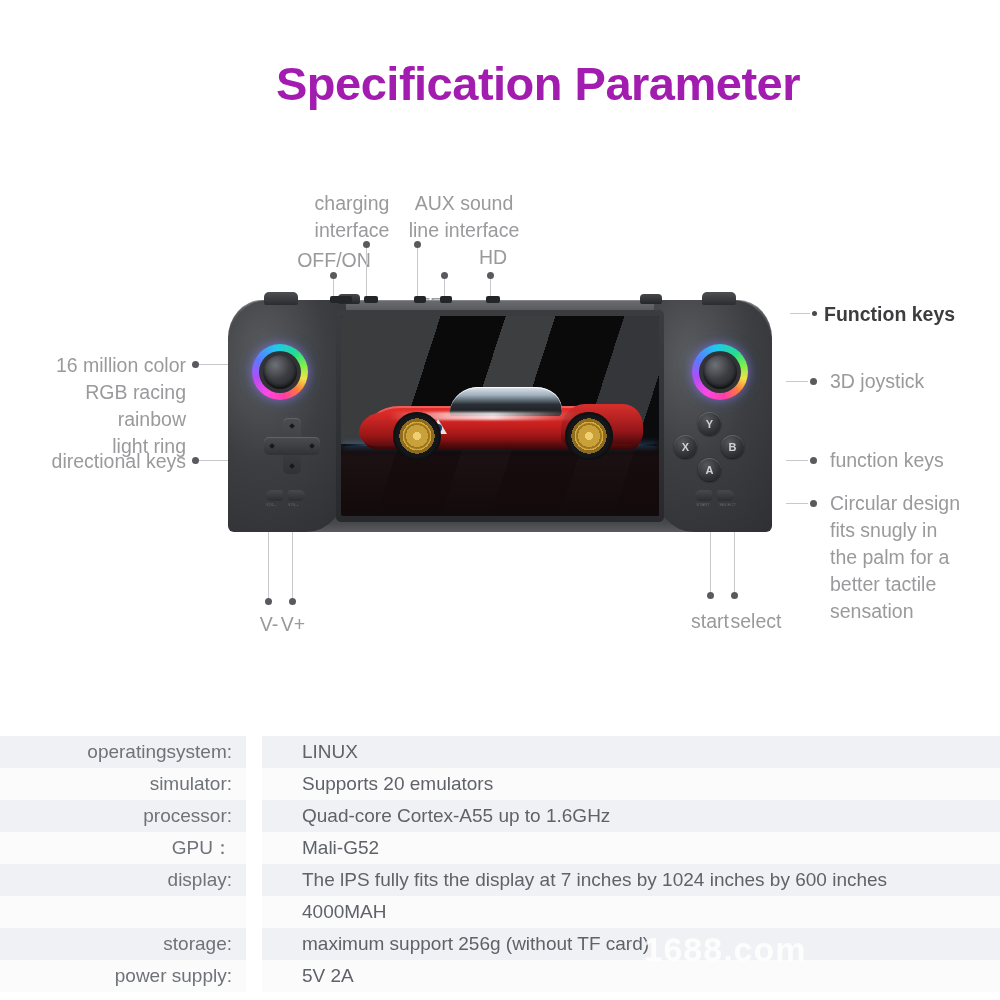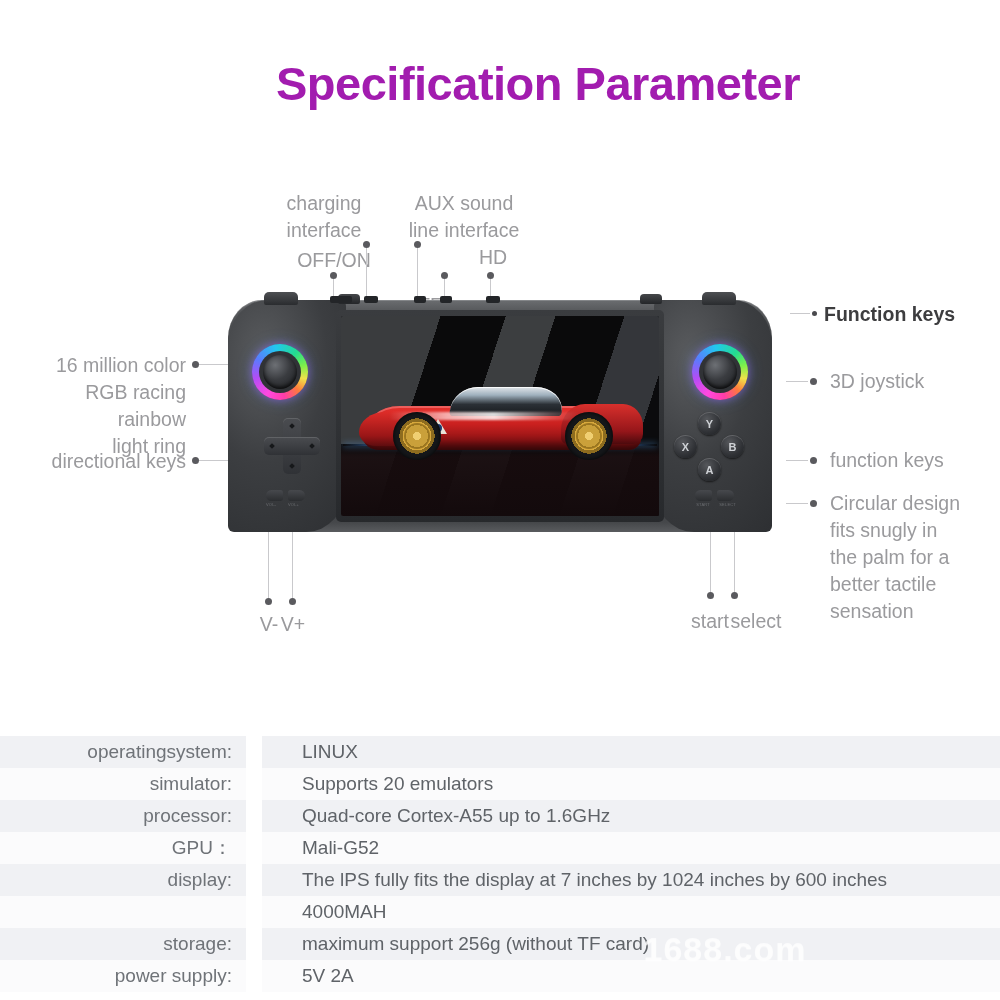--- a/index.html
+++ b/index.html
@@ -416,21 +416,21 @@
     text-shadow: 0 1px 1px rgba(255,255,255,0.4);
   }
 </style>
 </head>
 <body>
 
 <div class="page-title">Specification Parameter</div>
 
 <div class="diagram">
 
-  <div class="callout center" style="left:280px; top:190px; width:88px;">charging
+  <div class="callout center" style="left:308px; top:190px; width:88px;">charging
 interface</div>
   <div class="callout center" style="left:390px; top:190px; width:148px;">AUX sound
 line interface</div>
   <div class="callout center" style="left:284px; top:247px; width:100px;">OFF/ON</div>
   <div class="callout center" style="left:410px; top:244px; width:40px;margin-top:48px;">TF</div>
   <div class="callout center" style="left:472px; top:244px; width:42px;">HD</div>
 
   <div class="ldot" style="left:363px; top:241px;"></div>
   <div class="lline v" style="left:366px; top:248px; height:58px;"></div>
 

